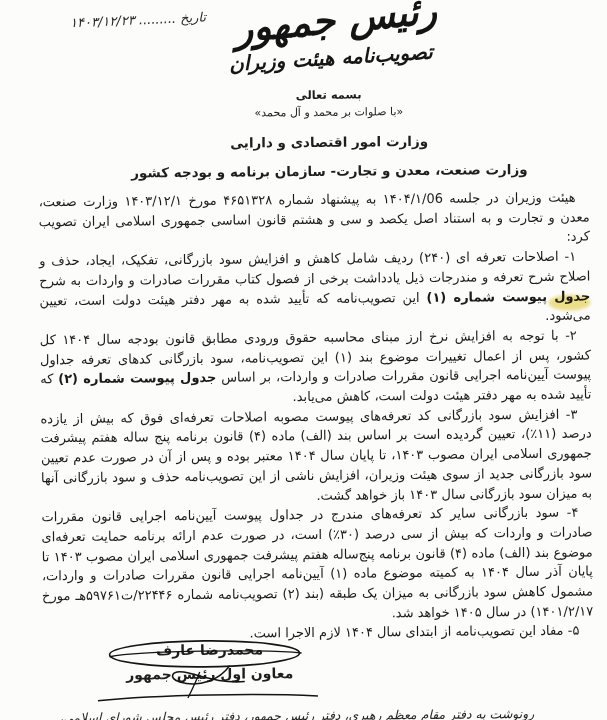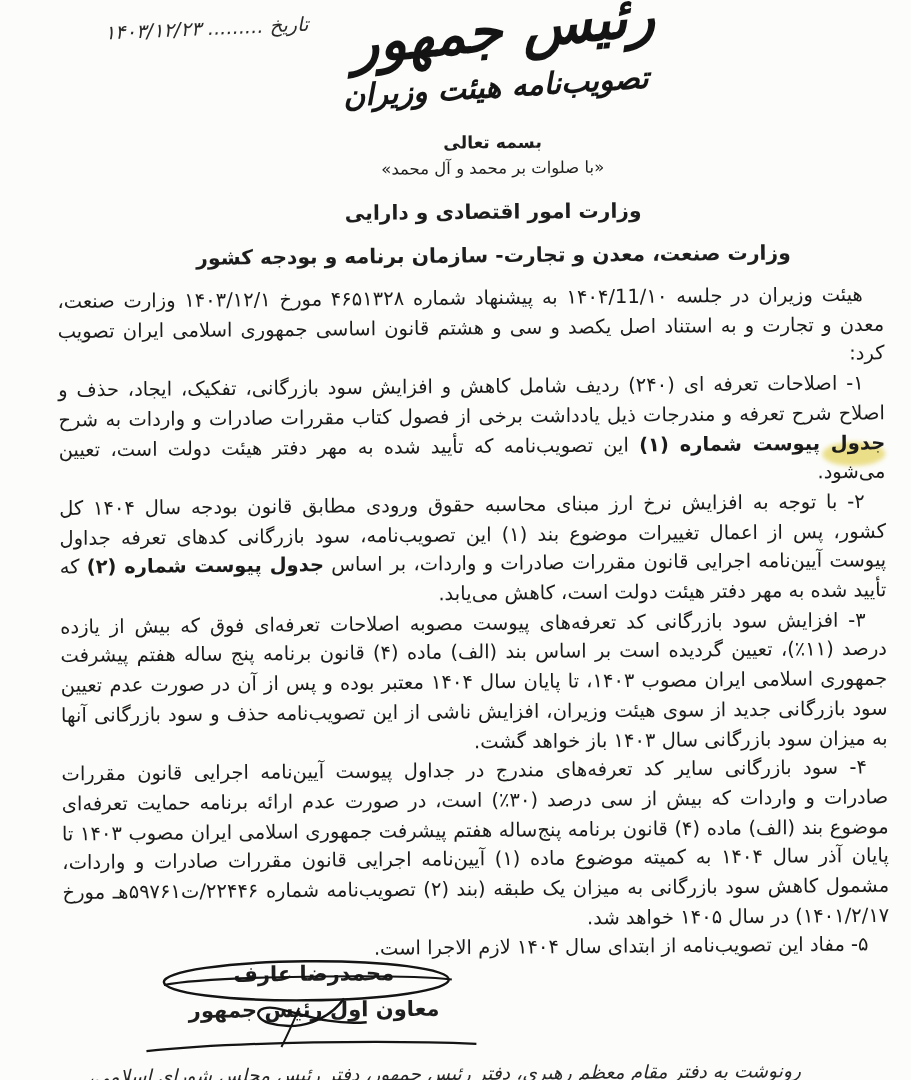--- a/index.html
+++ b/index.html
@@ -88,21 +88,21 @@
 
     <div class="salutation">«با صلوات بر محمد و آل محمد»</div>
 
     <div class="addr addr1">وزارت امور اقتصادی و دارایی</div>
 
     <div class="addr addr2">وزارت صنعت، معدن و تجارت- سازمان برنامه و بودجه کشور</div>
 
     <div class="highlight-mark"></div>
 
     <div class="body-text">
-      <p class="para"><span>هیئت وزیران در جلسه ۱۴۰۴/11/۱۰ به پیشنهاد شماره ۴۶۵۱۳۲۸ مورخ ۱۴۰۳/۱۲/۱ وزارت صنعت، معدن و تجارت و به استناد اصل یکصد و سی و هشتم قانون اساسی جمهوری اسلامی ایران تصویب کرد:</span></p>
+      <p class="para"><span>هیئت وزیران در جلسه ۱۴۰۴/۱/06 به پیشنهاد شماره ۴۶۵۱۳۲۸ مورخ ۱۴۰۳/۱۲/۱ وزارت صنعت، معدن و تجارت و به استناد اصل یکصد و سی و هشتم قانون اساسی جمهوری اسلامی ایران تصویب کرد:</span></p>
       <p class="para"><span>۱- اصلاحات تعرفه ای (۲۴۰) ردیف شامل کاهش و افزایش سود بازرگانی، تفکیک، ایجاد، حذف و اصلاح شرح تعرفه و مندرجات ذیل یادداشت برخی از فصول کتاب مقررات صادرات و واردات به شرح </span><span class="b">جدول پیوست شماره (۱)</span><span> این تصویب‌نامه که تأیید شده به مهر دفتر هیئت دولت است، تعیین می‌شود.</span></p>
       <p class="para"><span>۲- با توجه به افزایش نرخ ارز مبنای محاسبه حقوق ورودی مطابق قانون بودجه سال ۱۴۰۴ کل کشور، پس از اعمال تغییرات موضوع بند (۱) این تصویب‌نامه، سود بازرگانی کدهای تعرفه جداول پیوست آیین‌نامه اجرایی قانون مقررات صادرات و واردات، بر اساس </span><span class="b">جدول پیوست شماره (۲)</span><span> که تأیید شده به مهر دفتر هیئت دولت است، کاهش می‌یابد.</span></p>
       <p class="para"><span>۳- افزایش سود بازرگانی کد تعرفه‌های پیوست مصوبه اصلاحات تعرفه‌ای فوق که بیش از یازده درصد (۱۱٪)، تعیین گردیده است بر اساس بند (الف) ماده (۴) قانون برنامه پنج ساله هفتم پیشرفت جمهوری اسلامی ایران مصوب ۱۴۰۳، تا پایان سال ۱۴۰۴ معتبر بوده و پس از آن در صورت عدم تعیین سود بازرگانی جدید از سوی هیئت وزیران، افزایش ناشی از این تصویب‌نامه حذف و سود بازرگانی آنها به میزان سود بازرگانی سال ۱۴۰۳ باز خواهد گشت.</span></p>
       <p class="para"><span>۴- سود بازرگانی سایر کد تعرفه‌های مندرج در جداول پیوست آیین‌نامه اجرایی قانون مقررات صادرات و واردات که بیش از سی درصد (۳۰٪) است، در صورت عدم ارائه برنامه حمایت تعرفه‌ای موضوع بند (الف) ماده (۴) قانون برنامه پنج‌ساله هفتم پیشرفت جمهوری اسلامی ایران مصوب ۱۴۰۳ تا پایان آذر سال ۱۴۰۴ به کمیته موضوع ماده (۱) آیین‌نامه اجرایی قانون مقررات صادرات و واردات، مشمول کاهش سود بازرگانی به میزان یک طبقه (بند (۲) تصویب‌نامه شماره ۲۲۴۴۶/ت۵۹۷۶۱هـ مورخ ۱۴۰۱/۲/۱۷) در سال ۱۴۰۵ خواهد شد.</span></p>
       <p class="para"><span>۵- مفاد این تصویب‌نامه از ابتدای سال ۱۴۰۴ لازم الاجرا است.</span></p>
     </div>
 
     <div class="signature">
       <div class="sig-name">محمدرضا عارف</div>
       <div class="sig-title">معاون اول رئیس جمهور</div>

